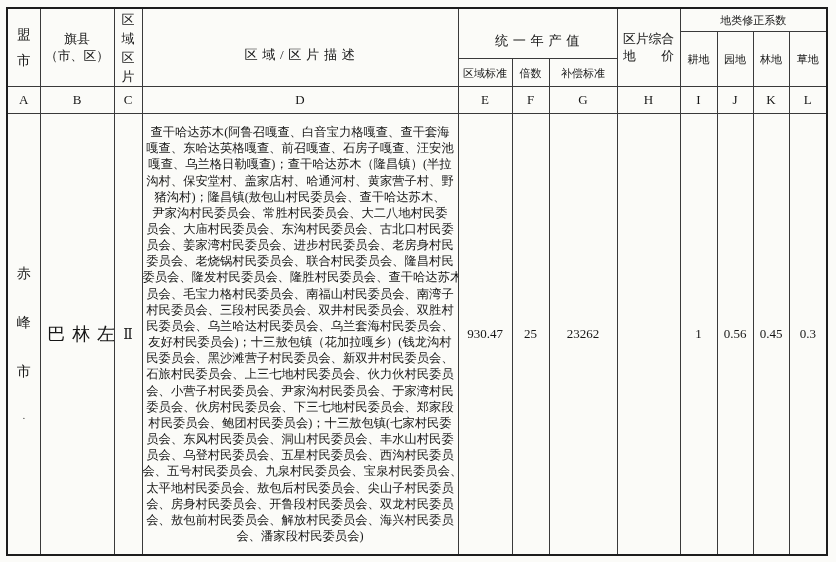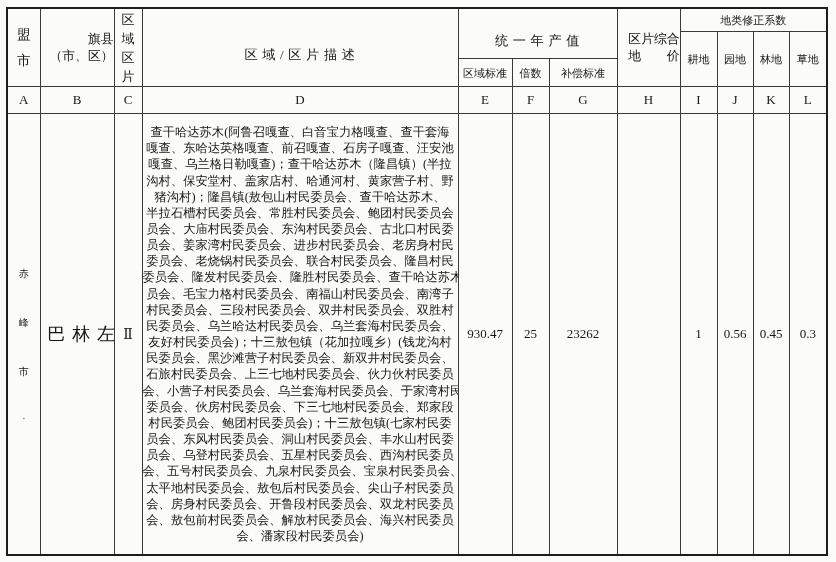--- a/index.html
+++ b/index.html
@@ -37,41 +37,41 @@
   tr.r3 td{height:27px;}
   tr.r4 td{height:26px;}
   
   .vstack{
     width:1.1em;margin:0 auto;
     word-break:break-all;line-break:anywhere;
     text-align:center;
   }
   .meng{line-height:26px;font-size:13.5px;}
   .quyu{line-height:19px;font-size:13px;}
-  .two-line{line-height:17px;font-size:12.8px;text-align:right;}
+  .two-line{line-height:17px;font-size:12.8px;}
   .spread{letter-spacing:.05em;font-size:13.2px;margin-top:14px;}
   .subhead{font-size:11px;}
   .letter{font-size:13px;font-family:"Liberation Serif","DejaVu Serif",serif;}
   
   td.desc{
     vertical-align:top;
     text-align:left;
     padding:2px 2px 0 4px;
   }
   .desc-line{
     font-size:12.3px;
     line-height:16.15px;
     white-space:nowrap;
     letter-spacing:0;
   }
   .city-col{display:flex;flex-direction:column;align-items:center;justify-content:center;height:100%;}
   .city-text{
     width:1.15em;
     word-break:break-all;line-break:anywhere;
-    line-height:49px;font-size:10px;text-align:center;
+    line-height:49px;font-size:14px;text-align:center;
   }
   .city-mark{font-size:11px;line-height:10px;margin-top:14px;color:#444;}
   .banner{letter-spacing:.38em;padding-left:.38em;font-size:18px;white-space:nowrap;}
   .zone-num{font-size:14px;font-family:"Liberation Serif","DejaVu Serif",serif;}
   .num{font-size:13px;}
 </style>
 </head>
 <body>
 
 <div class="sheet">
@@ -172,32 +172,32 @@
       </td>
       <td>
         <span class="zone-num">Ⅱ</span>
       </td>
       <td class="desc">
         <div class="desc-line">查干哈达苏木(阿鲁召嘎查、白音宝力格嘎查、查干套海</div>
         <div class="desc-line">嘎查、东哈达英格嘎查、前召嘎查、石房子嘎查、汪安池</div>
         <div class="desc-line">嘎查、乌兰格日勒嘎查)；查干哈达苏木（隆昌镇）(半拉</div>
         <div class="desc-line">沟村、保安堂村、盖家店村、哈通河村、黄家营子村、野</div>
         <div class="desc-line">猪沟村)；隆昌镇(敖包山村民委员会、查干哈达苏木、</div>
-        <div class="desc-line">半拉石槽村民委员会、常胜村民委员会、鲍团村民委员会</div>
+        <div class="desc-line">尹家沟村民委员会、常胜村民委员会、大二八地村民委</div>
         <div class="desc-line">员会、大庙村民委员会、东沟村民委员会、古北口村民委</div>
         <div class="desc-line">员会、姜家湾村民委员会、进步村民委员会、老房身村民</div>
         <div class="desc-line">委员会、老烧锅村民委员会、联合村民委员会、隆昌村民</div>
         <div class="desc-line">委员会、隆发村民委员会、隆胜村民委员会、查干哈达苏木</div>
         <div class="desc-line">员会、毛宝力格村民委员会、南福山村民委员会、南湾子</div>
         <div class="desc-line">村民委员会、三段村民委员会、双井村民委员会、双胜村</div>
         <div class="desc-line">民委员会、乌兰哈达村民委员会、乌兰套海村民委员会、</div>
         <div class="desc-line">友好村民委员会)；十三敖包镇（花加拉嘎乡）(钱龙沟村</div>
         <div class="desc-line">民委员会、黑沙滩营子村民委员会、新双井村民委员会、</div>
         <div class="desc-line">石旅村民委员会、上三七地村民委员会、伙力伙村民委员</div>
-        <div class="desc-line">会、小营子村民委员会、乌兰套海村民委员会、于家湾村民</div>
+        <div class="desc-line">会、小营子村民委员会、尹家沟村民委员会、于家湾村民</div>
         <div class="desc-line">委员会、伙房村民委员会、下三七地村民委员会、郑家段</div>
         <div class="desc-line">村民委员会、鲍团村民委员会)；十三敖包镇(七家村民委</div>
         <div class="desc-line">员会、东风村民委员会、洞山村民委员会、丰水山村民委</div>
         <div class="desc-line">员会、乌登村民委员会、五星村民委员会、西沟村民委员</div>
         <div class="desc-line">会、五号村民委员会、九泉村民委员会、宝泉村民委员会、</div>
         <div class="desc-line">太平地村民委员会、敖包后村民委员会、尖山子村民委员</div>
         <div class="desc-line">会、房身村民委员会、开鲁段村民委员会、双龙村民委员</div>
         <div class="desc-line">会、敖包前村民委员会、解放村民委员会、海兴村民委员</div>
         <div class="desc-line">会、潘家段村民委员会)</div>
       </td>

